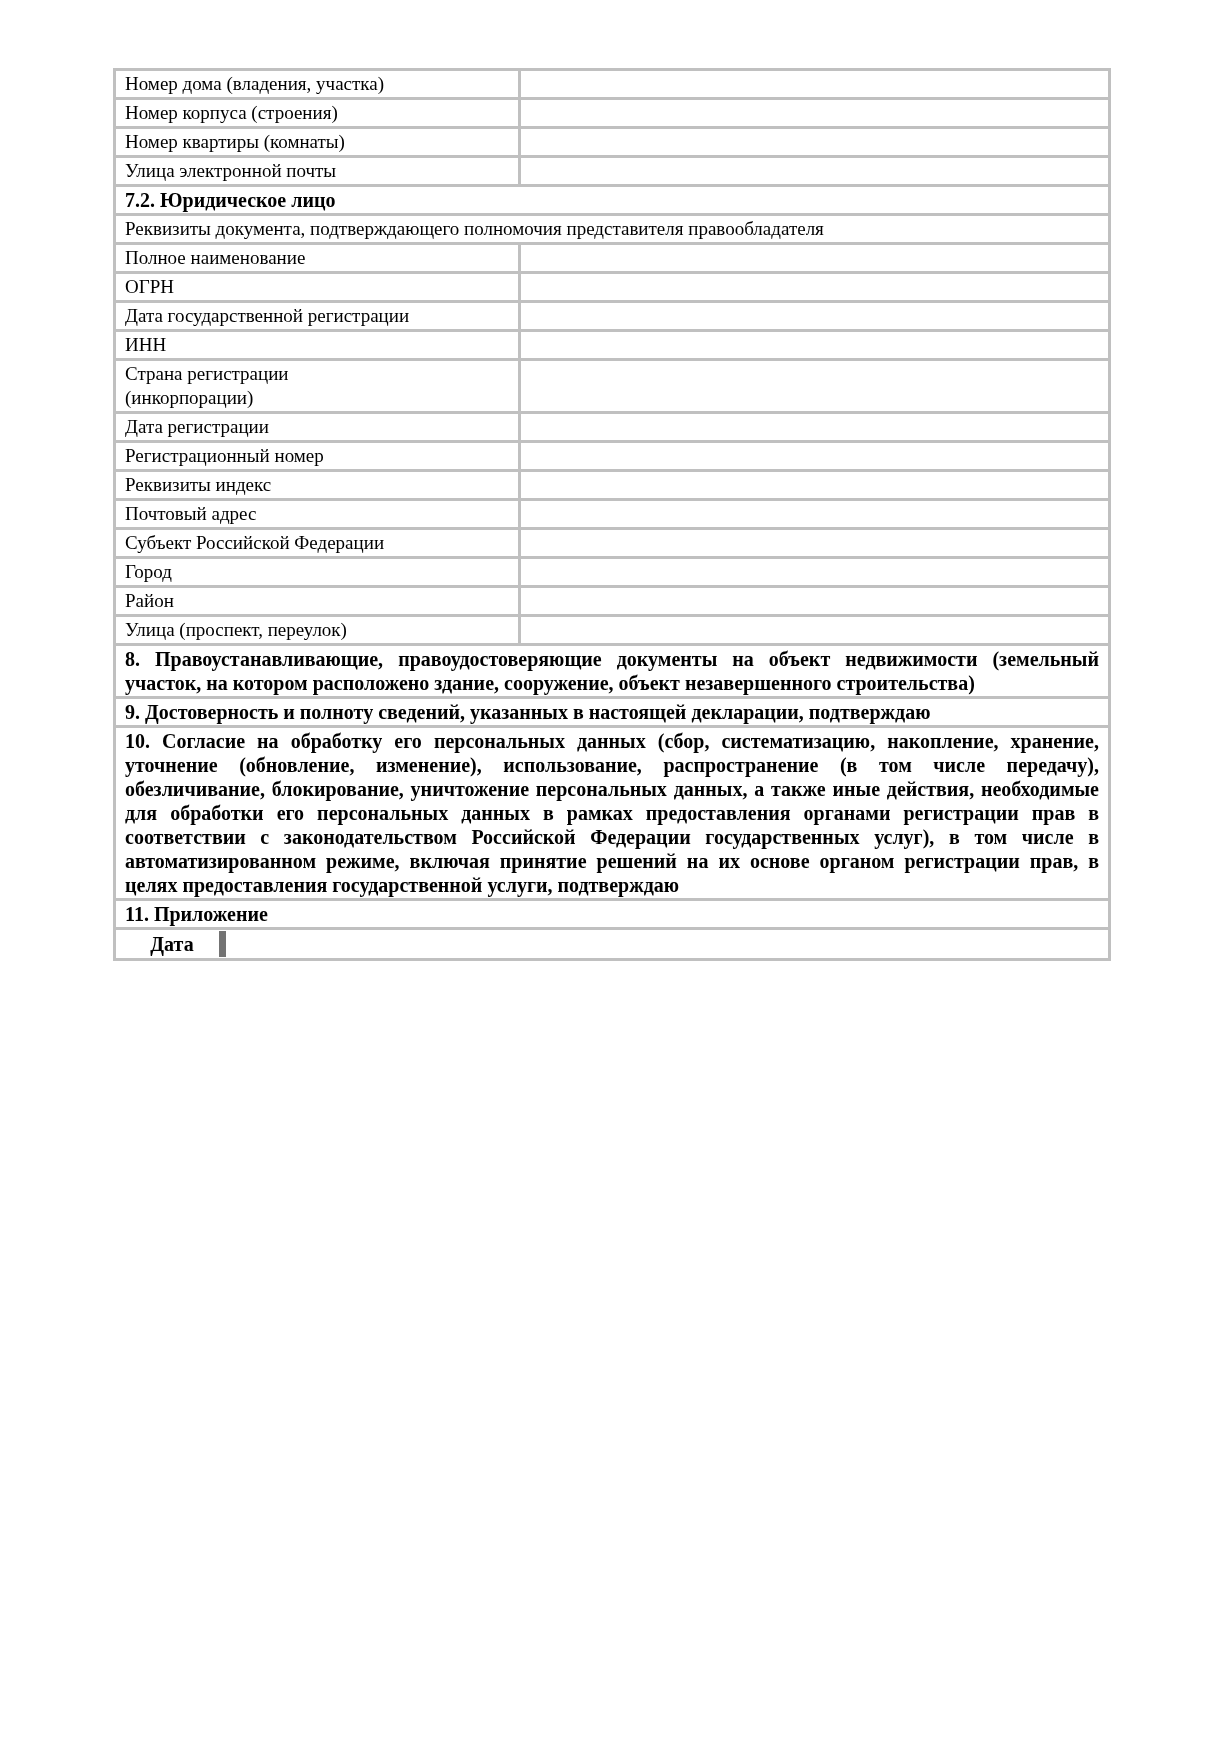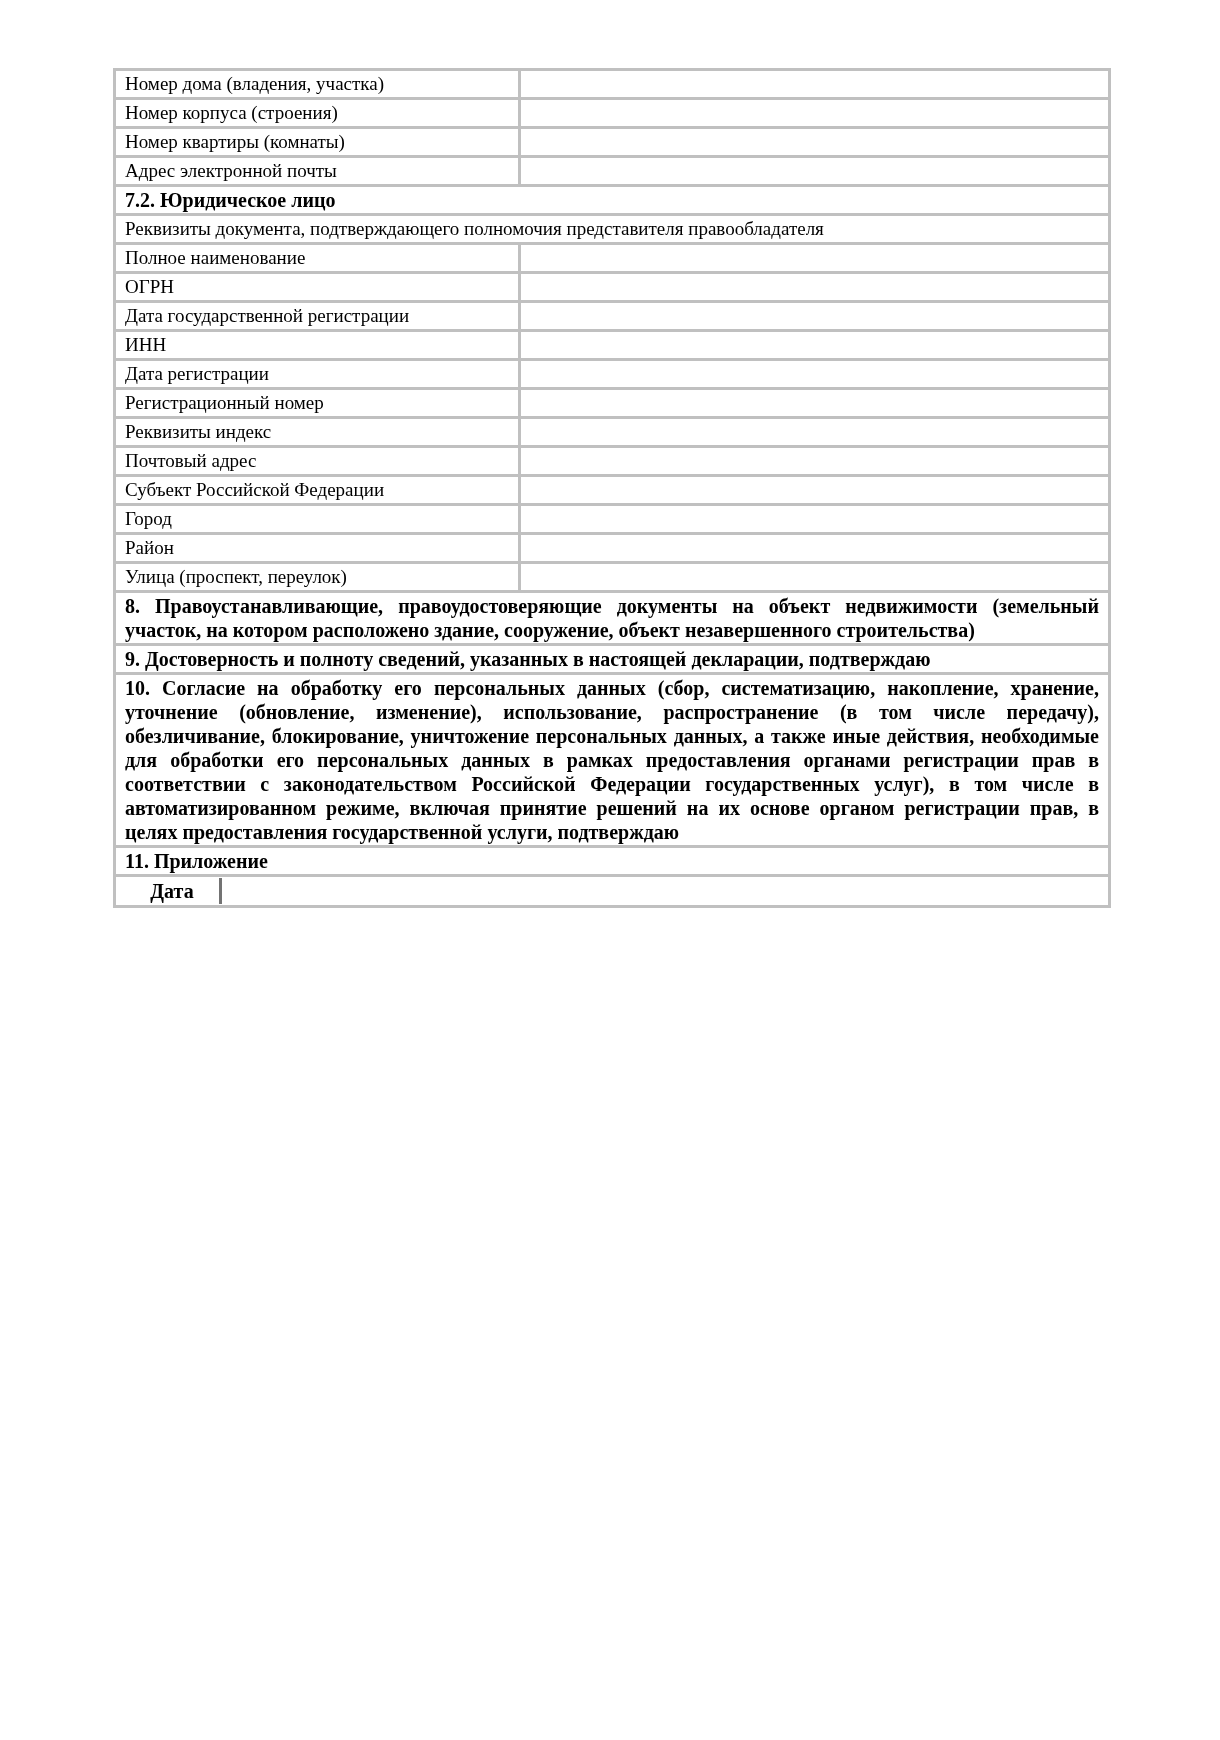--- a/index.html
+++ b/index.html
@@ -41,21 +41,21 @@
     line-height: 30px;
     height: auto;
     text-align: justify;
     padding: 4px 10px;
   }
   td.plain-full { height: 24px; }
   td.date-row-cell { padding: 0; }
   .date-flex { display: flex; width: 100%; }
   .date-label-box {
     width: 94px;
-    border-right: 3px solid #737373;
+    border-right: 7px solid #737373;
     font-weight: bold;
     font-size: 20px;
     text-align: center;
     padding: 1px 0;
     line-height: 24px;
   }
   .date-value-box { flex: 1; padding: 1px 9px; line-height: 24px; }
 </style>
 </head>
 <body>
@@ -78,21 +78,21 @@
           <td class="label">Номер корпуса (строения)</td>
           <td class="value"></td>
         </tr>
 
         <tr>
           <td class="label">Номер квартиры (комнаты)</td>
           <td class="value"></td>
         </tr>
 
         <tr>
-          <td class="label">Адрес электронной почты</td>
+          <td class="label">Улица электронной почты</td>
           <td class="value"></td>
         </tr>
       </tbody>
 
     <tbody>
       <tr>
         <td class="section-title" colspan="2">7.2. Юридическое лицо</td>
       </tr>
       <tr>
         <td class="plain-full" colspan="2">Реквизиты документа, подтверждающего полномочия представителя правообладателя</td>
@@ -114,20 +114,25 @@
         <tr>
           <td class="label">Дата государственной регистрации</td>
           <td class="value"></td>
         </tr>
 
         <tr>
           <td class="label">ИНН</td>
           <td class="value"></td>
         </tr>
 
+        <tr>
+          <td class="label">Страна регистрации
+(инкорпорации)</td>
+          <td class="value"></td>
+        </tr>
 
         <tr>
           <td class="label">Дата регистрации</td>
           <td class="value"></td>
         </tr>
 
         <tr>
           <td class="label">Регистрационный номер</td>
           <td class="value"></td>
         </tr>

